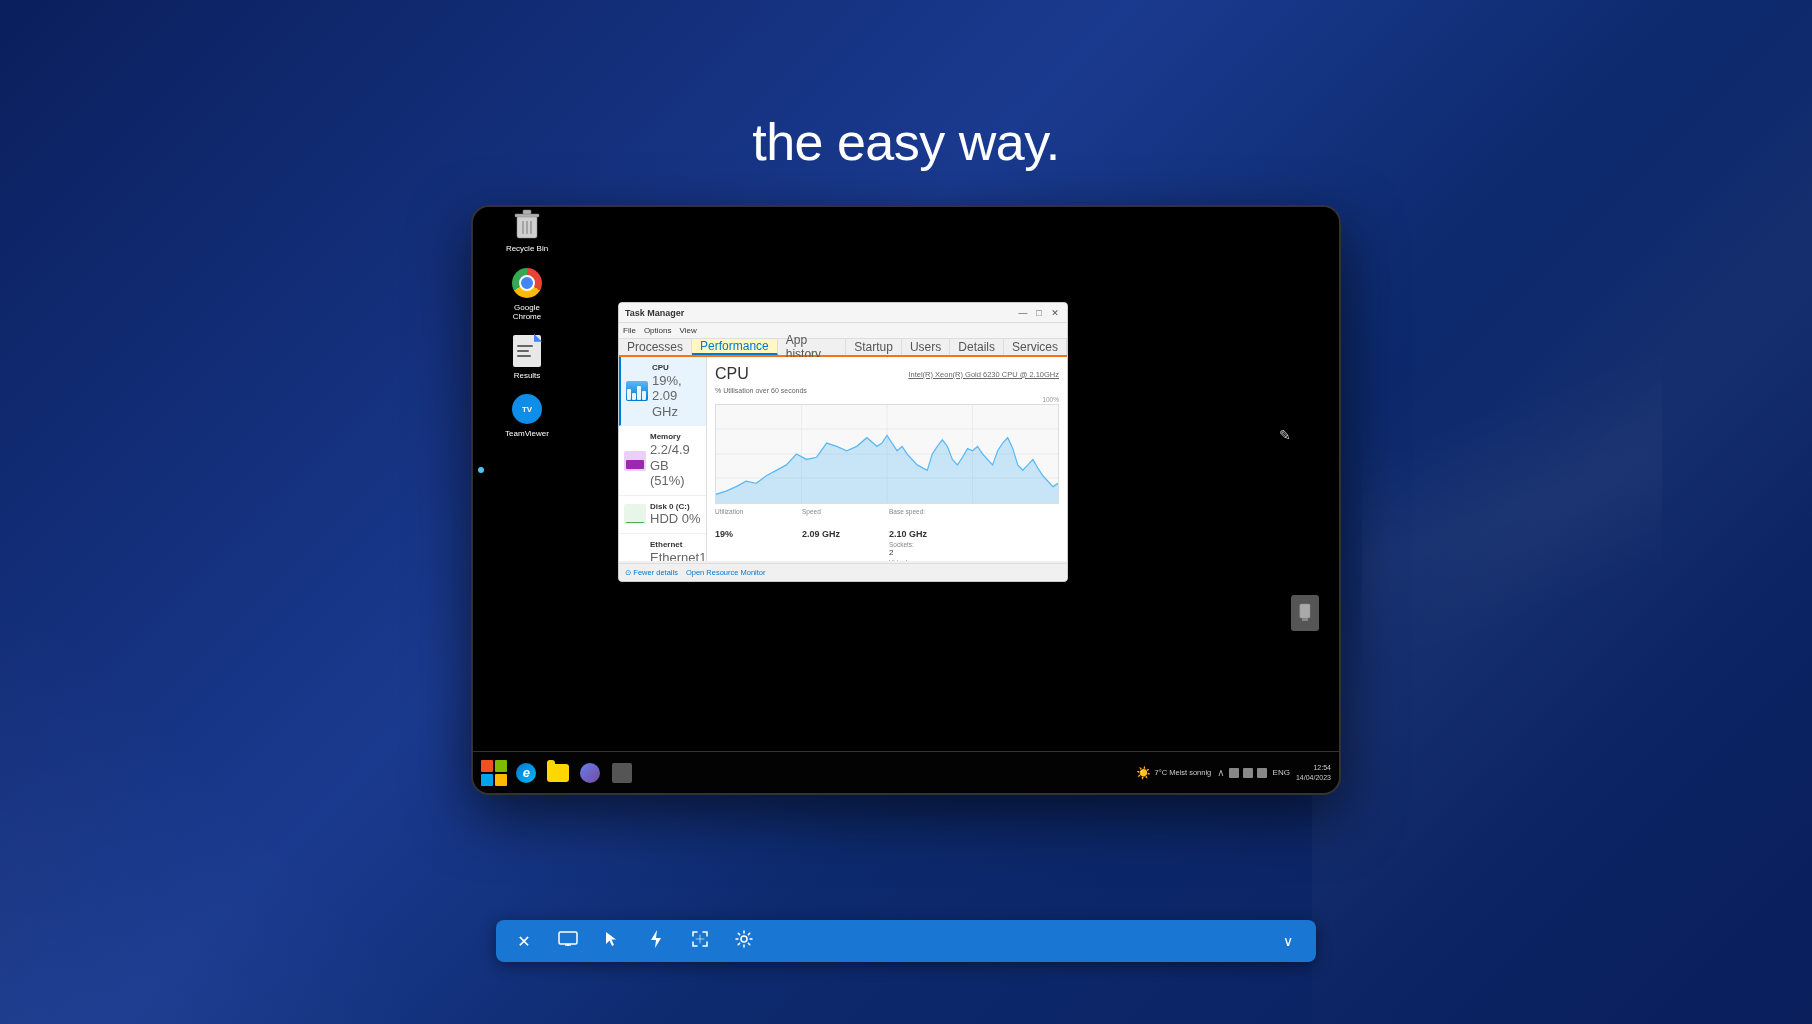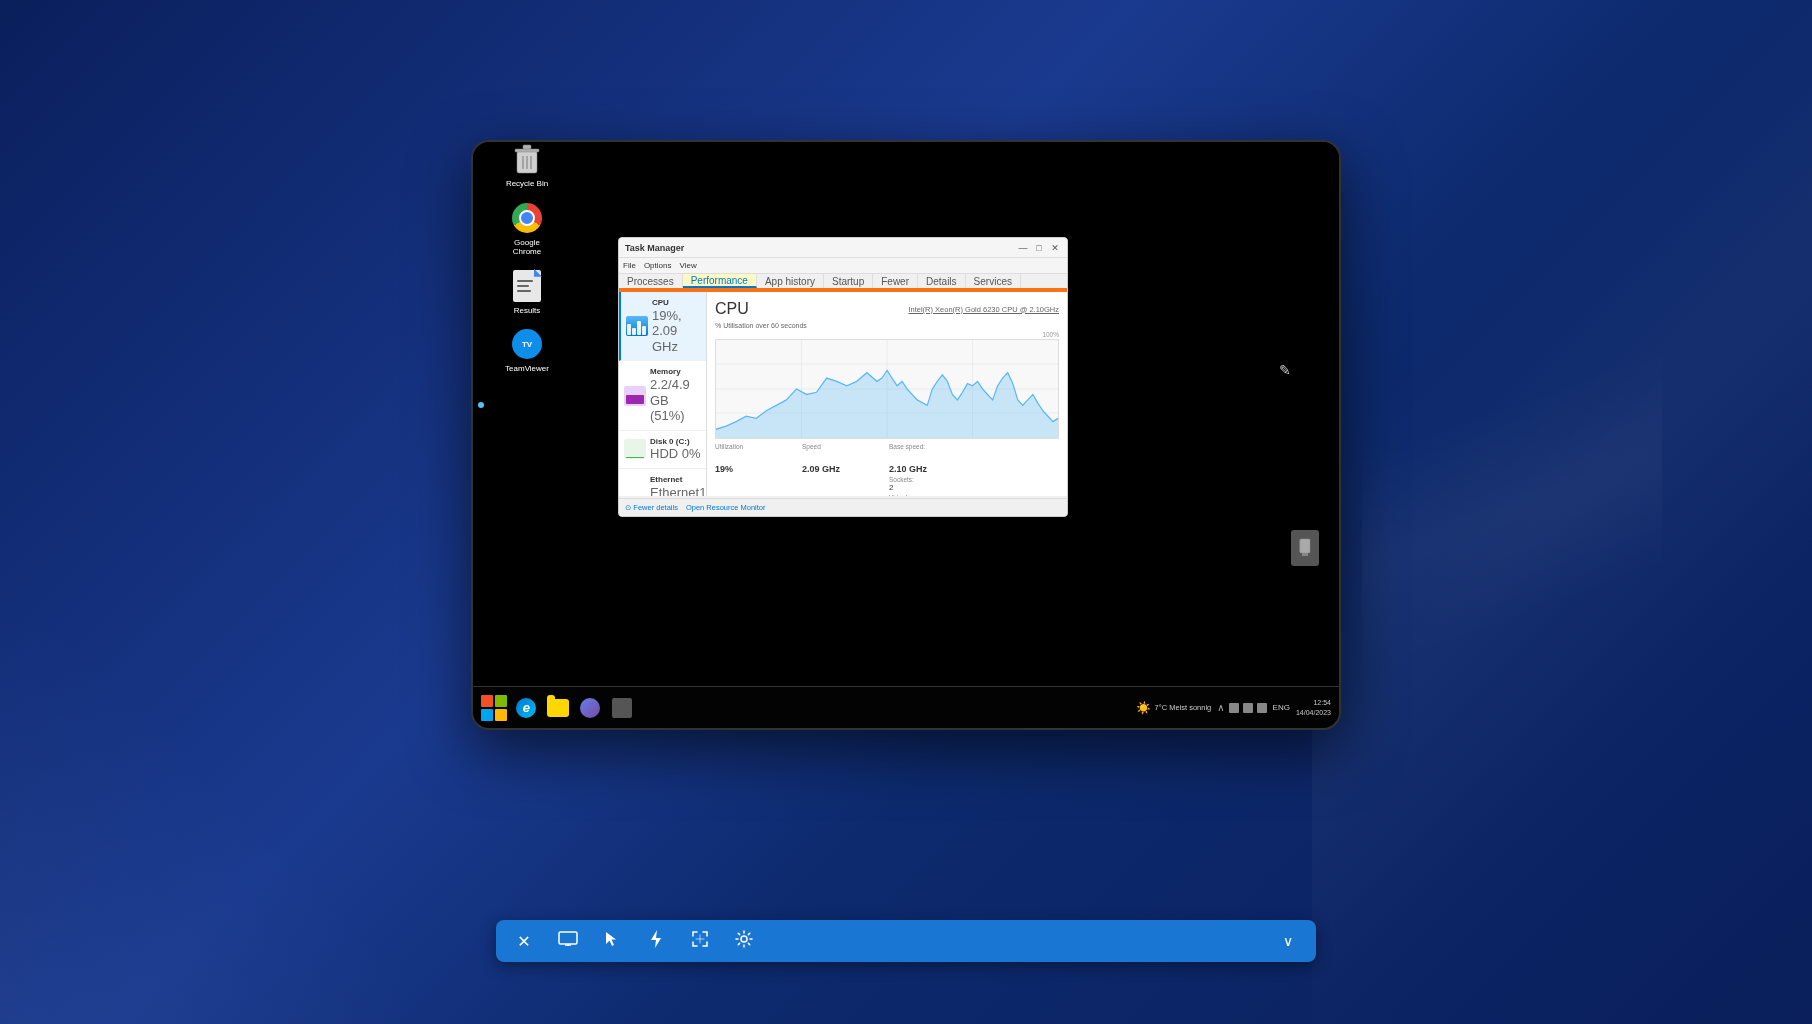--- a/index.html
+++ b/index.html
@@ -259,24 +259,24 @@
       align-items: center;
       padding: 0 4px;
       gap: 8px;
       font-size: 8px;
       color: #333;
     }
 
     .tm-tabs {
       height: 18px;
       background: #f0f0f0;
-      border-bottom: 4px solid #f97316;
-      display: flex;
-      align-items: center;
-      font-size: 10px;
+      border-bottom: 2px solid #f97316;
+      display: flex;
+      align-items: center;
+      font-size: 12px;
     }
 
     .tm-tab {
       padding: 0 8px;
       height: 100%;
       display: flex;
       align-items: center;
       color: #555;
       border-right: 1px solid #ddd;
       cursor: pointer;
@@ -637,20 +637,21 @@
     }
   </style>
 </head>
 <body>
 
 <div style="position:absolute;top:0;right:150px;width:300px;height:100%;background:linear-gradient(160deg,transparent 40%,rgba(255,255,255,0.03) 50%,transparent 60%);pointer-events:none;"></div>
 
 <div class="headline">
   <h1>
     <br>
+    <span>the easy way.</span>
   </h1>
 </div>
 
 <div class="device-frame">
 
   <div class="desktop">
 
     <div class="desktop-icons">
 
       <div class="desktop-icon">
@@ -720,21 +721,21 @@
         <span>File</span>
         <span>Options</span>
         <span>View</span>
       </div>
 
       <div class="tm-tabs">
         <div class="tm-tab">Processes</div>
         <div class="tm-tab active">Performance</div>
         <div class="tm-tab">App history</div>
         <div class="tm-tab">Startup</div>
-        <div class="tm-tab">Fewer</div>
+        <div class="tm-tab">Users</div>
         <div class="tm-tab">Details</div>
         <div class="tm-tab">Services</div>
       </div>
 
       <div class="tm-body">
 
         <div class="tm-sidebar">
 
           <div class="tm-sidebar-item active">
             <div class="tm-sidebar-icon">

